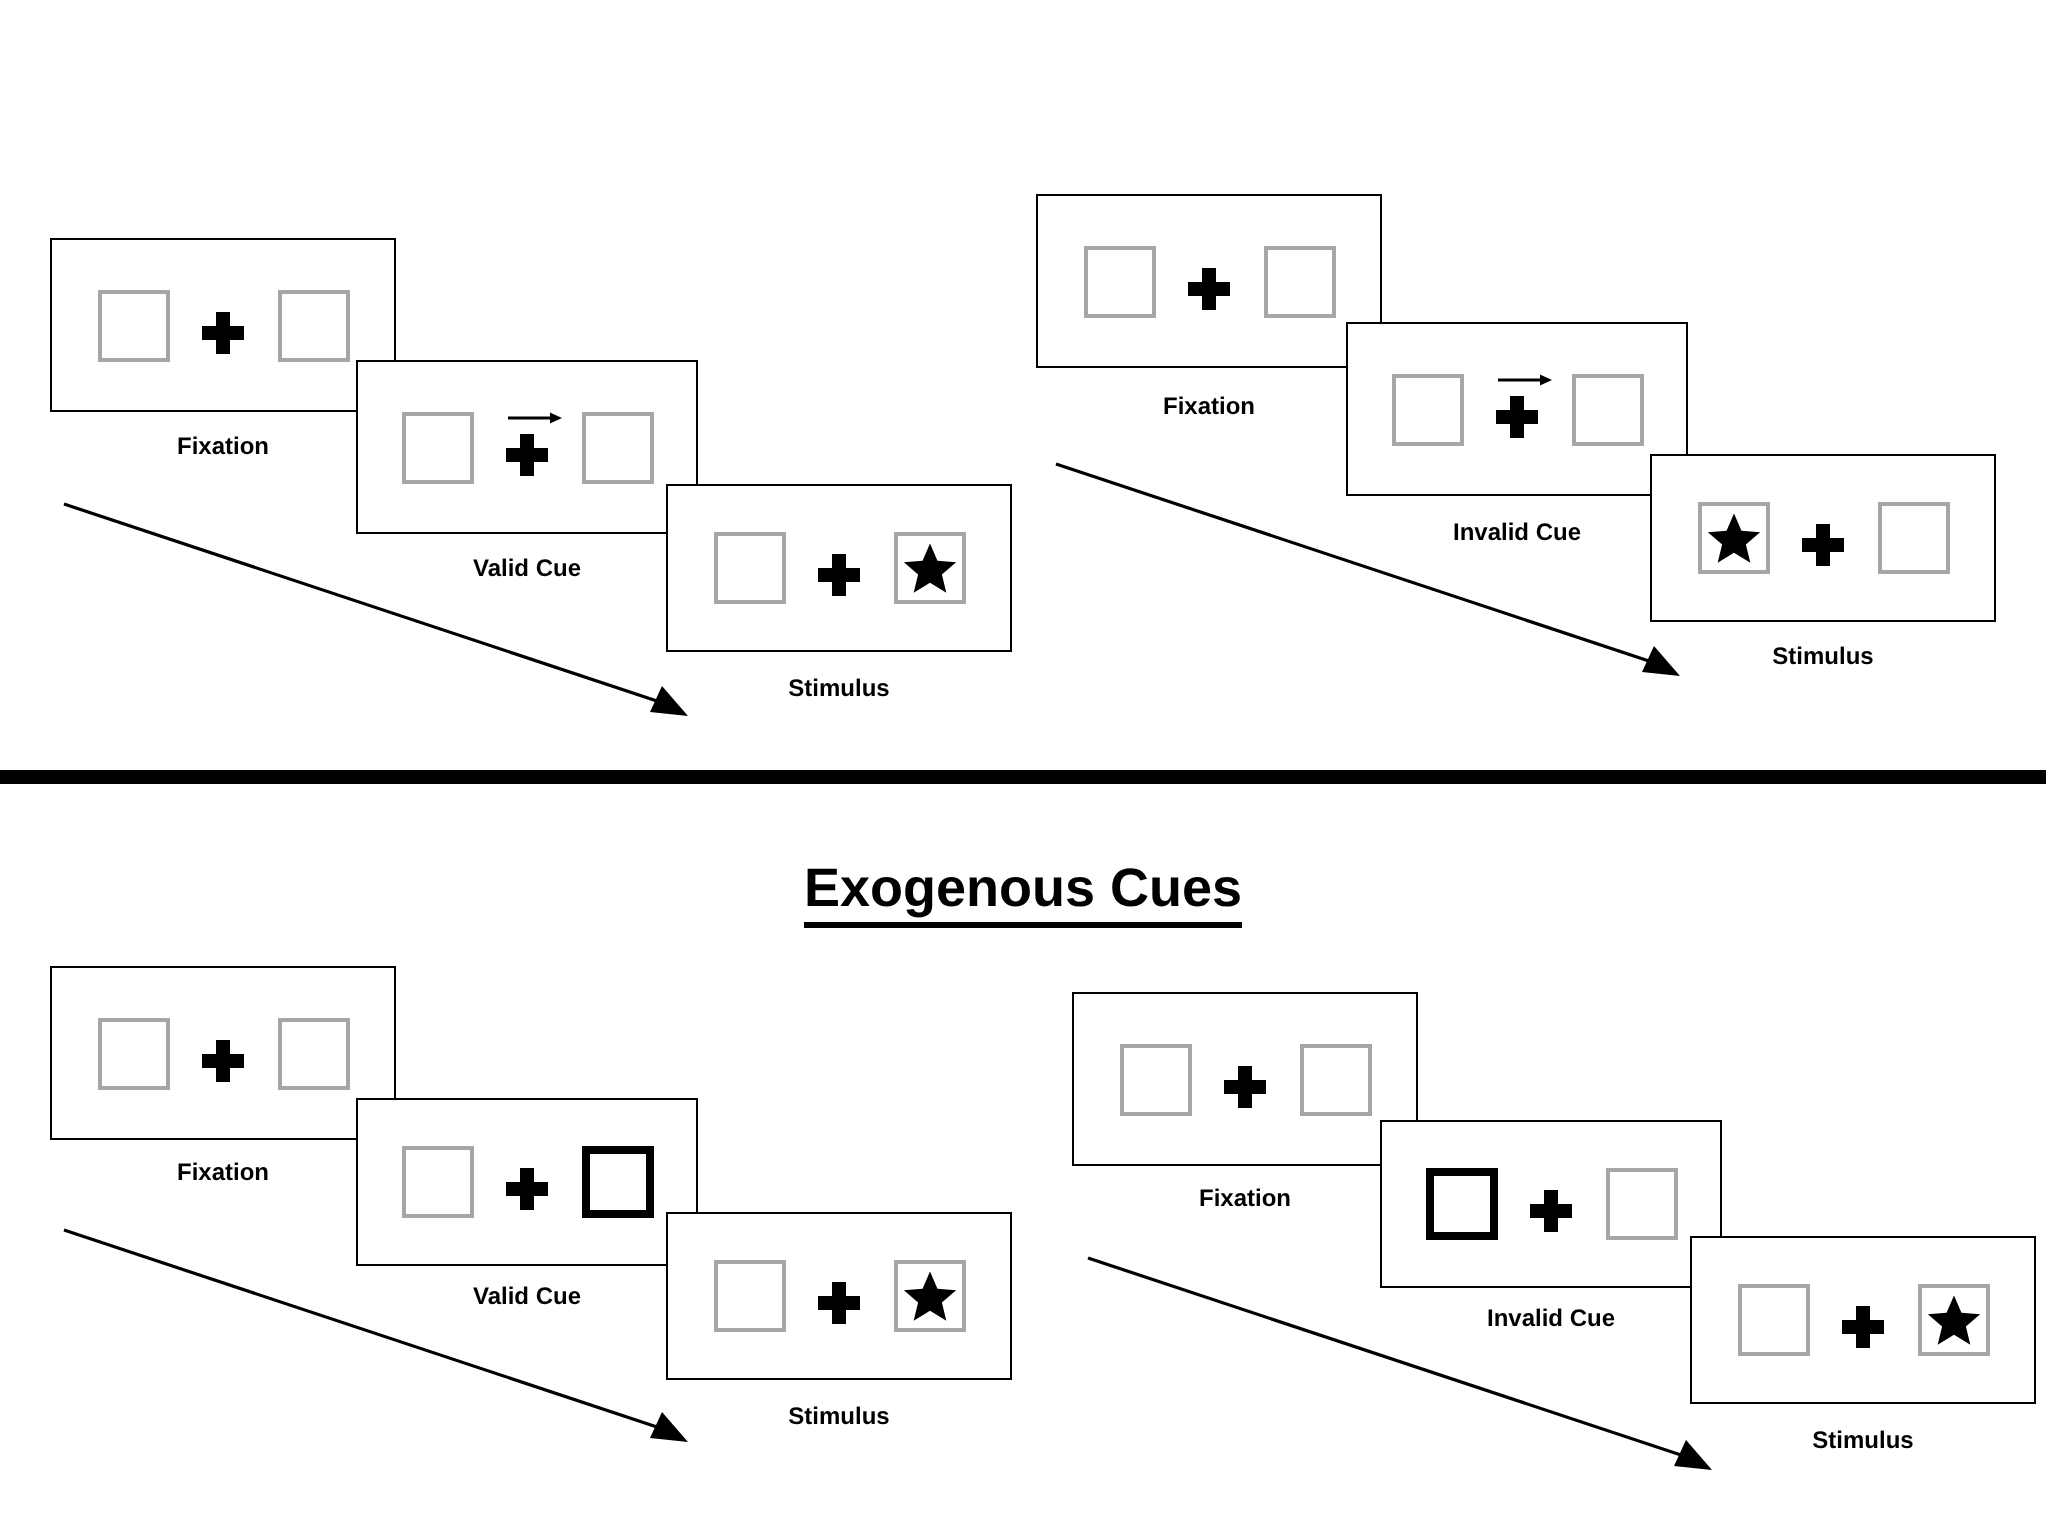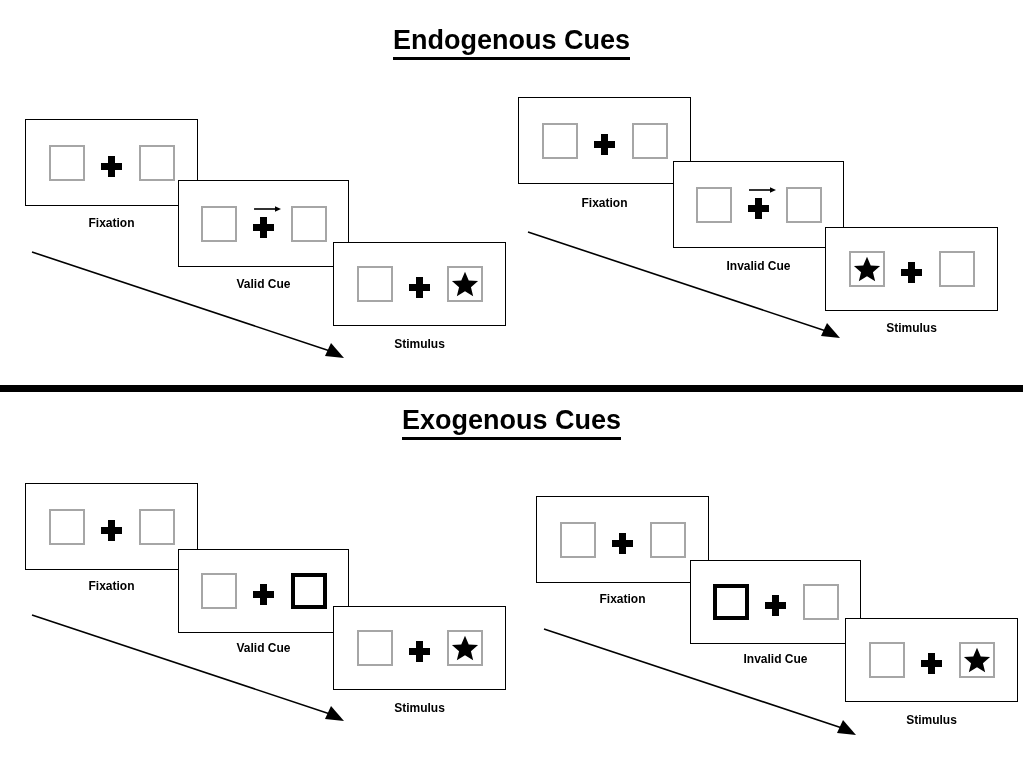--- a/index.html
+++ b/index.html
@@ -118,23 +118,20 @@
   .time-arrow {
     position: absolute;
     pointer-events: none;
   }
 </style>
 </head>
 <body>
 
 <div class="stage">
 
-  <div class="section-title" style="left:0; top:26px; width:1023px; border-bottom:none;">
-    <span style="border-bottom:3px solid #000; padding-bottom:2px;">Endogenous Cues</span>
-  </div>
 
   <div class="panel" style="left:25px; top:119px; width:173px; height:87px;">
     <div class="panel-inner">
       <div class="box"></div>
       <div class="plus">
         <div class="cross"></div>
       </div>
       <div class="box"></div>
     </div>
   </div>
@@ -216,21 +213,21 @@
   </div>
   <div class="caption" style="left:825px; top:321px; width:173px;">Stimulus</div>
 
   <svg class="time-arrow" style="left:524px; top:228px; width:320px; height:115px;" viewBox="0 0 320 115">
     <line x1="4" y1="4" x2="308" y2="105" stroke="#000" stroke-width="1.6"></line>
     <polygon points="303,95 316,110 297,108" fill="#000"></polygon>
   </svg>
 
   <div class="divider" style="top:385px;"></div>
 
-  <div class="section-title" style="left:0; top:406px; width:1023px; border-bottom:none;">
+  <div class="section-title" style="left:0; top:430px; width:1023px; border-bottom:none;">
     <span style="border-bottom:3px solid #000; padding-bottom:2px;">Exogenous Cues</span>
   </div>
 
   <div class="panel" style="left:25px; top:483px; width:173px; height:87px;">
     <div class="panel-inner">
       <div class="box"></div>
       <div class="plus">
         <div class="cross"></div>
       </div>
       <div class="box"></div>

